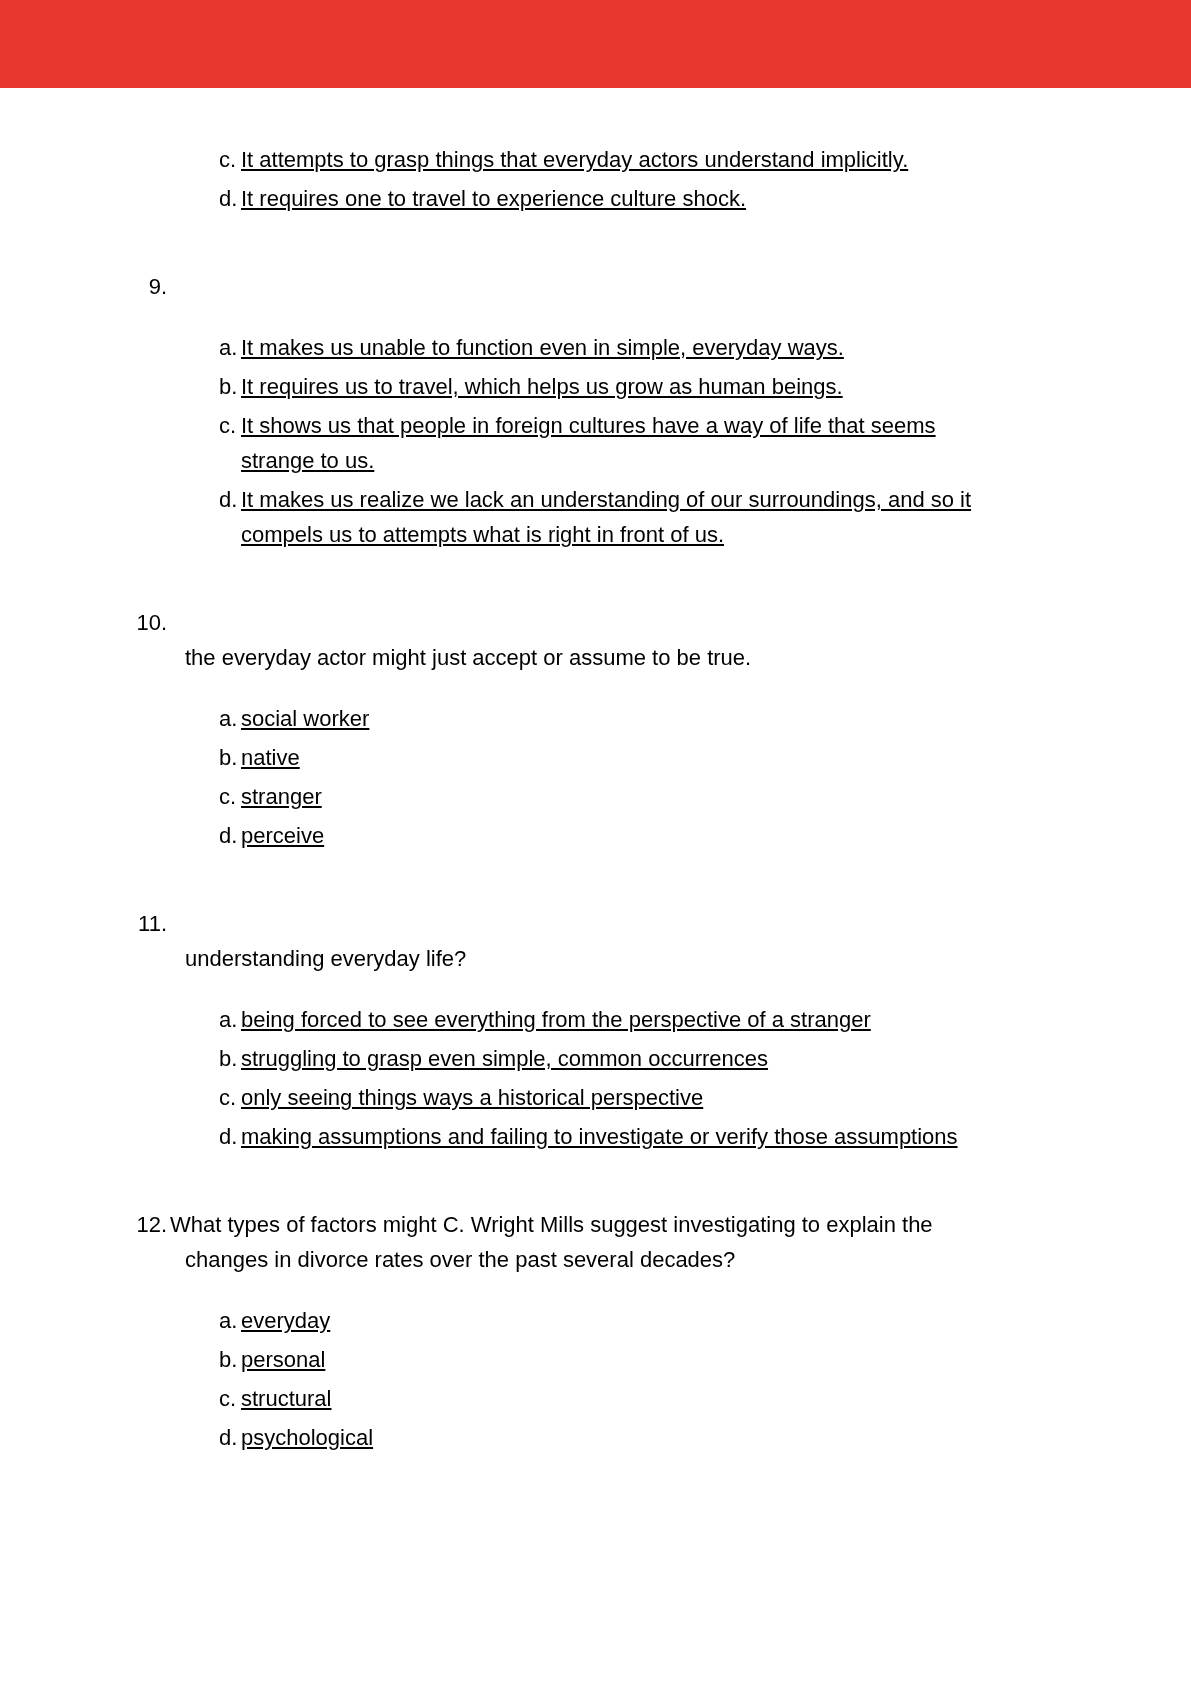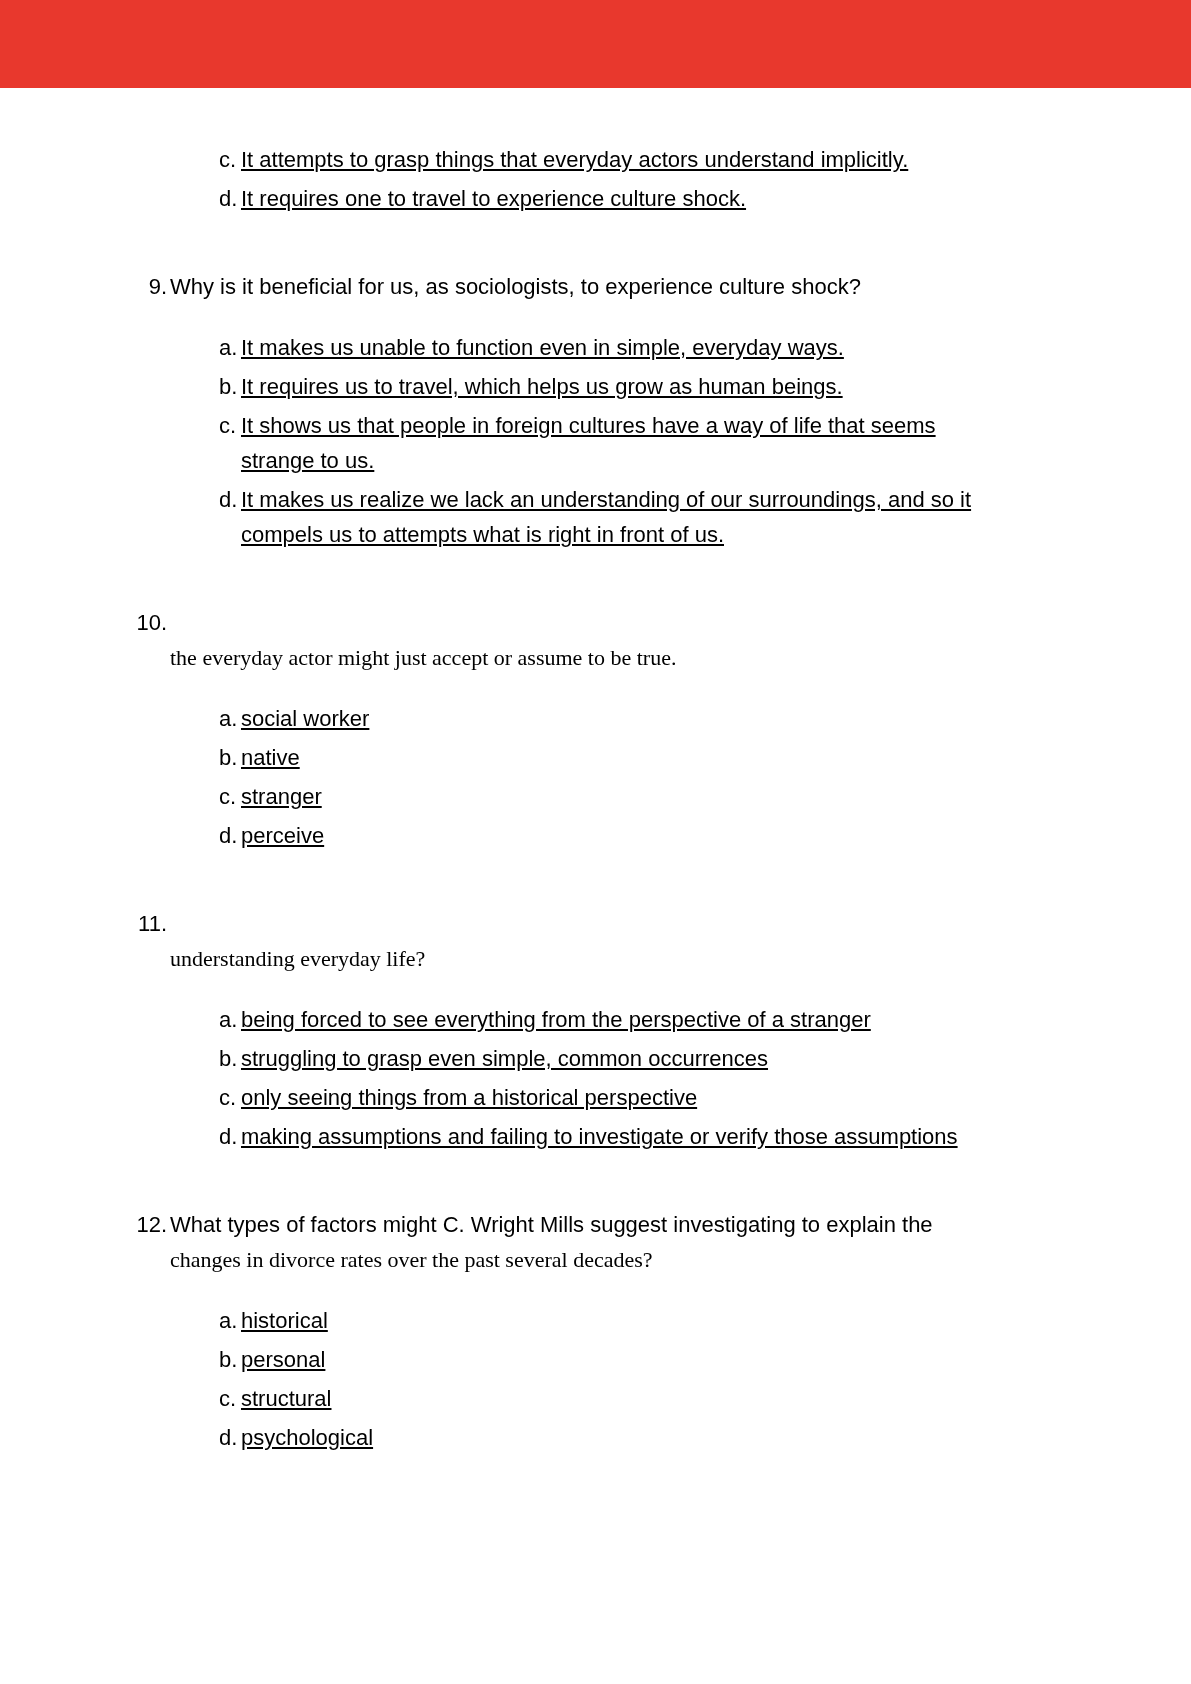--- a/index.html
+++ b/index.html
@@ -32,21 +32,21 @@
     padding-top: 142px;
   }
   .question { margin-top: 53px; }
   .qline.first { display: flex; }
   .qnum {
     flex: 0 0 36px;
     text-align: right;
     white-space: pre;
   }
   .qline.first .qtext { padding-left: 3px; }
-  .qline.cont { margin-left: 39px; font-family: Liberation Serif, serif; }
+  .qline.cont { margin-left: 54px; }
   .options { margin-top: 26px; }
   .carryover .options { margin-top: 0; }
   .opt {
     display: flex;
     margin-left: 88px;
     margin-bottom: 4px;
   }
   .opt-label { flex: 0 0 22px; }
   .opt-text { flex: 1; text-decoration: underline; }
 </style>
@@ -70,21 +70,20 @@
         <span class="opt-text">
             <div>It requires one to travel to experience culture shock.</div>
           </span>
       </div>
     </div>
   </div>
 
   <div class="question">
     <div class="qline first">
       <span class="qnum">9.</span>
-      <span class="qtext">Why is it beneficial for us, as sociologists, to experience culture shock?</span>
     </div>
     <div class="options">
       <div class="opt">
         <span class="opt-label">a.</span>
         <span class="opt-text">
             <div>It makes us unable to function even in simple, everyday ways.</div>
           </span>
       </div>
       <div class="opt">
         <span class="opt-label">b.</span>
@@ -156,21 +155,21 @@
       </div>
       <div class="opt">
         <span class="opt-label">b.</span>
         <span class="opt-text">
             <div>struggling to grasp even simple, common occurrences</div>
           </span>
       </div>
       <div class="opt">
         <span class="opt-label">c.</span>
         <span class="opt-text">
-            <div>only seeing things from a historical perspective</div>
+            <div>only seeing things ways a historical perspective</div>
           </span>
       </div>
       <div class="opt">
         <span class="opt-label">d.</span>
         <span class="opt-text">
             <div>making assumptions and failing to investigate or verify those assumptions</div>
           </span>
       </div>
     </div>
   </div>
@@ -178,21 +177,21 @@
   <div class="question">
     <div class="qline first">
       <span class="qnum">12.</span>
       <span class="qtext">What types of factors might C. Wright Mills suggest investigating to explain the</span>
     </div>
     <div class="qline cont">changes in divorce rates over the past several decades?</div>
     <div class="options">
       <div class="opt">
         <span class="opt-label">a.</span>
         <span class="opt-text">
-            <div>historical</div>
+            <div>everyday</div>
           </span>
       </div>
       <div class="opt">
         <span class="opt-label">b.</span>
         <span class="opt-text">
             <div>personal</div>
           </span>
       </div>
       <div class="opt">
         <span class="opt-label">c.</span>

